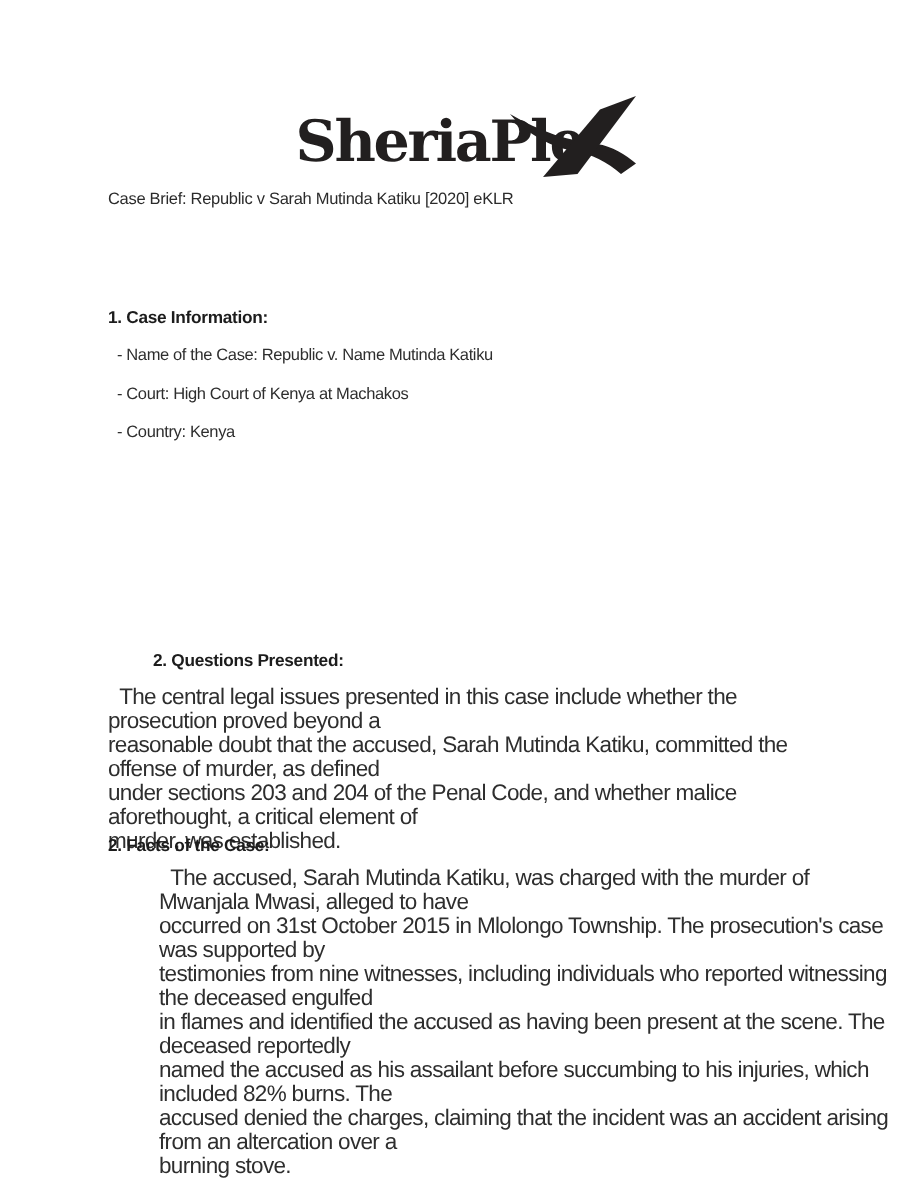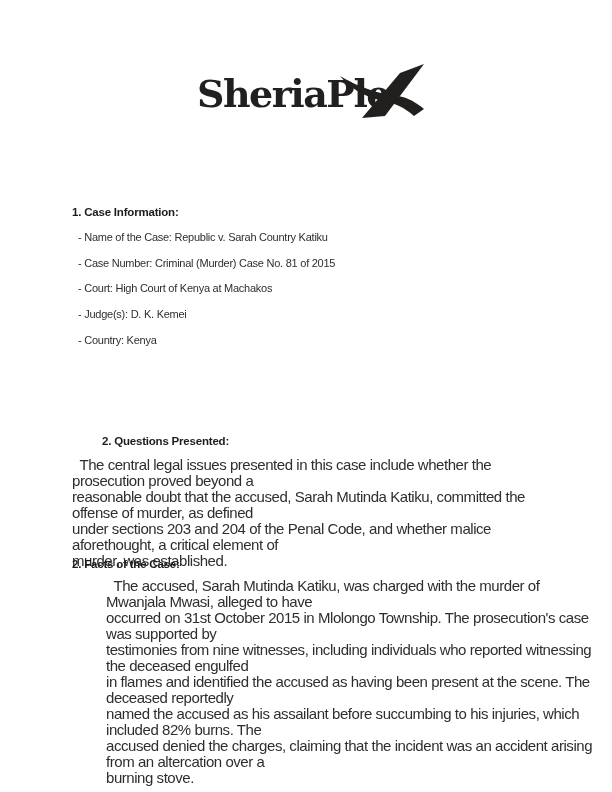--- a/index.html
+++ b/index.html
@@ -90,28 +90,27 @@
 
   <div class="logo-wordmark">SheriaPle</div>
 
   <svg class="logo-x" viewBox="0 0 88 58" xmlns="http://www.w3.org/2000/svg" aria-hidden="true">
 
     <path d="M2,14 C22,26 42,32 60,34 C70,35.5 79,41 86,47 L76,54 C67,46 56,40.5 44,38.5 C26,35.5 10,24 2,14 Z" fill="#221f1f"></path>
 
     <path d="M24,56 L62,11 L86,2 L47,54 Z" fill="#221f1f"></path>
   </svg>
 
+  <div class="title-line">Case Brief: Republic v Sarah Mutinda Katiku [2020] eKLR</div>
 
   <div class="section-heading heading-1">1. Case Information:</div>
 
   <div class="bullet-list">
-    <div class="bullet-item">- Name of the Case: Republic v. Sarah Country Katiku</div>
-    <div class="bullet-item">- Case Number: Criminal (Murder) Case No. 81 of 2015</div>
+    <div class="bullet-item">- Name of the Case: Republic v. Name Mutinda Katiku</div>
     <div class="bullet-item">- Court: High Court of Kenya at Machakos</div>
-    <div class="bullet-item">- Judge(s): D. K. Kemei</div>
     <div class="bullet-item">- Country: Kenya</div>
   </div>
 
   <div class="section-heading heading-2">2. Questions Presented:</div>
 
   <div class="paragraph paragraph-2">  The central legal issues presented in this case include whether the prosecution proved beyond a
 reasonable doubt that the accused, Sarah Mutinda Katiku, committed the offense of murder, as defined
 under sections 203 and 204 of the Penal Code, and whether malice aforethought, a critical element of
 murder, was established.</div>
 

